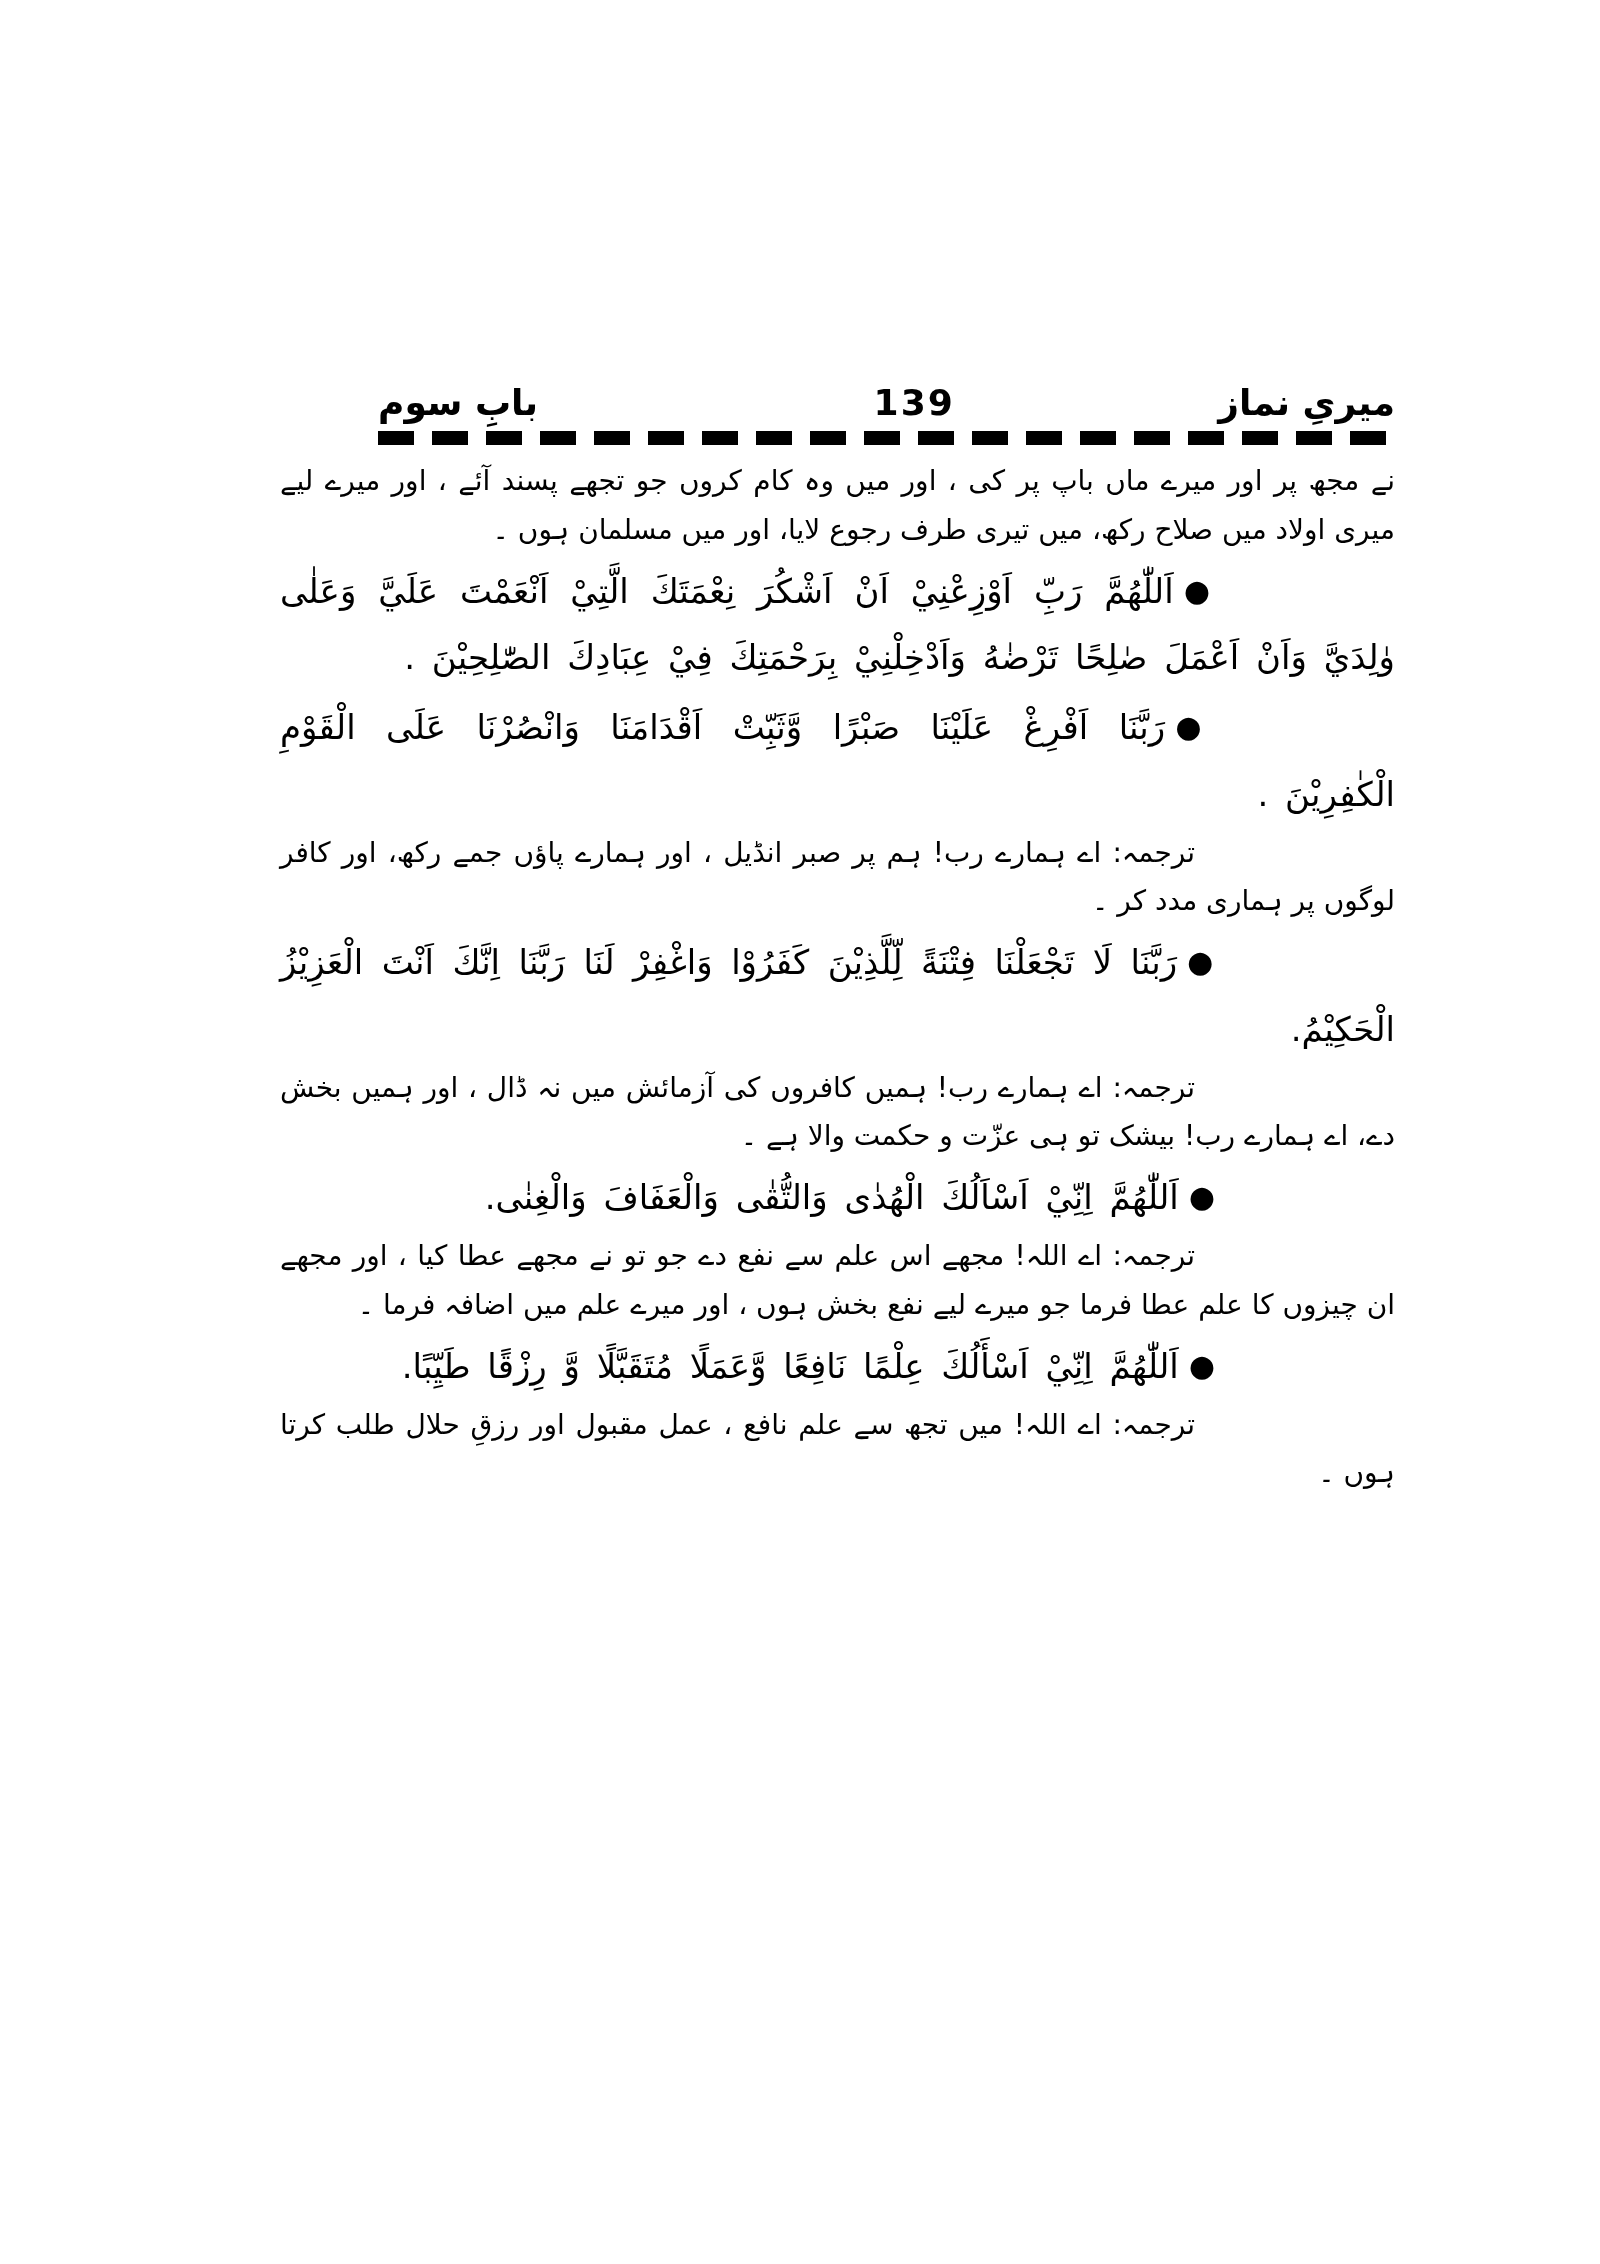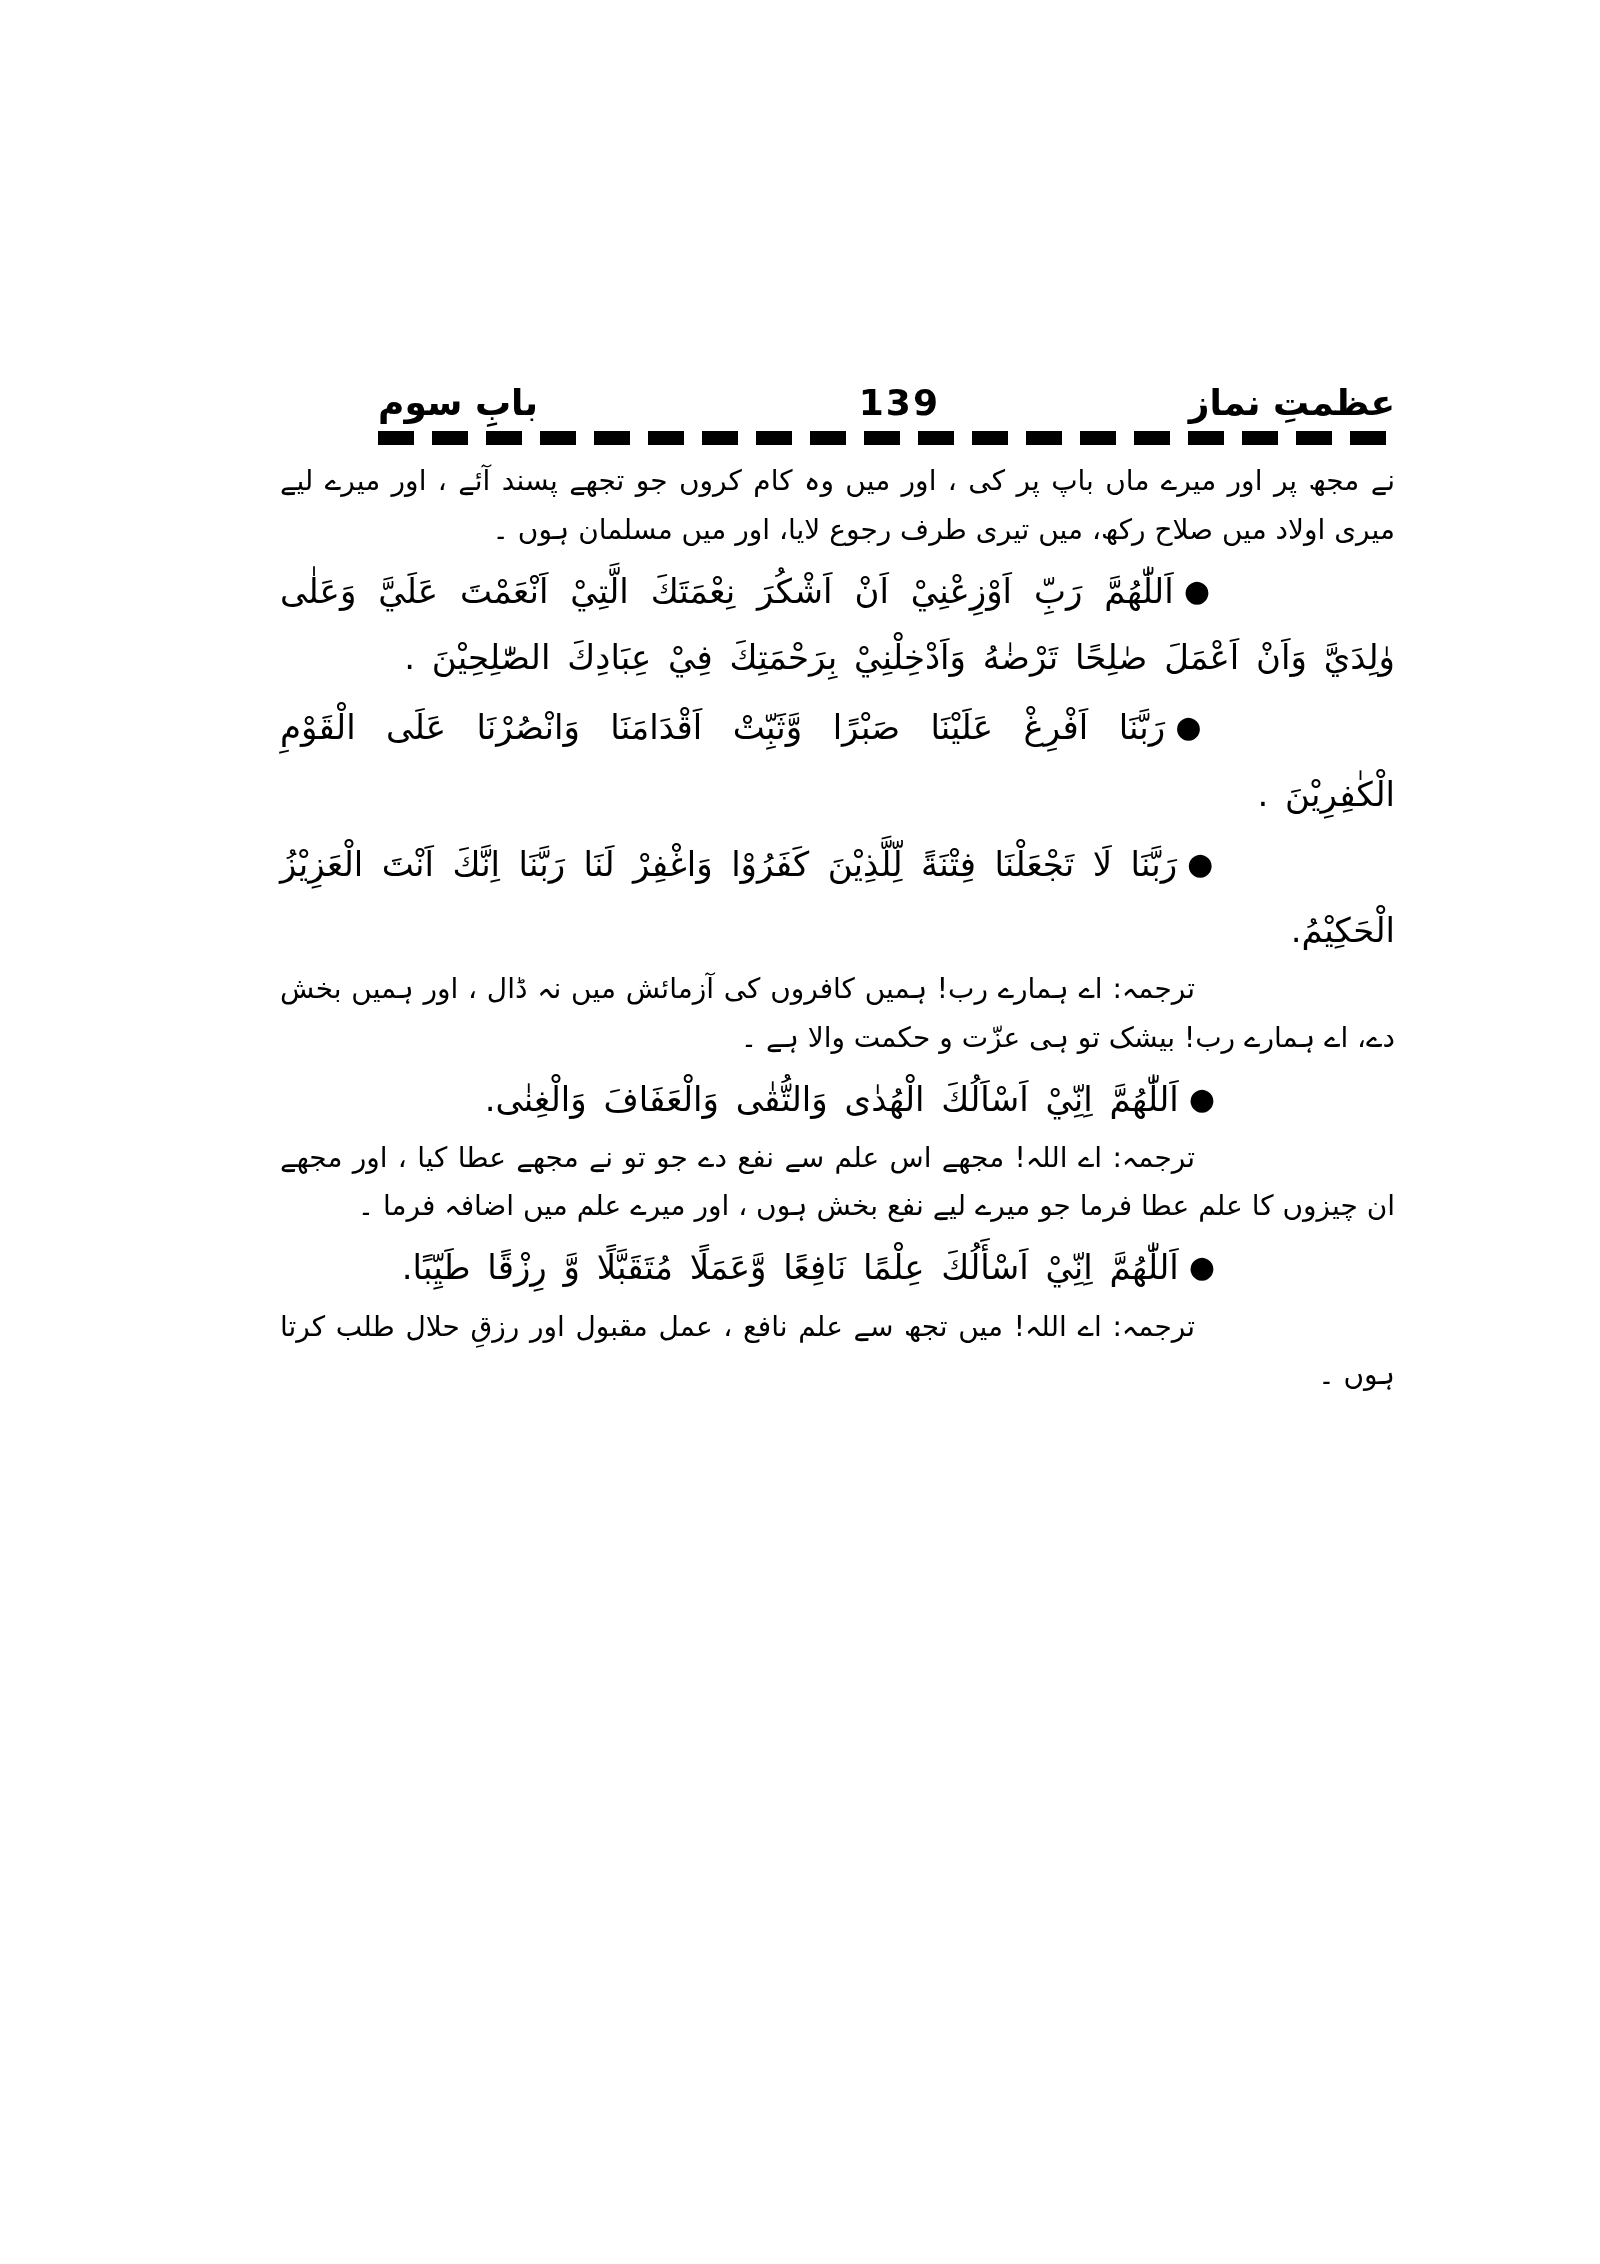--- a/index.html
+++ b/index.html
@@ -82,31 +82,32 @@
     padding-left: 10px; 
   }
 </style>
 </head>
 <body>
 
 <div class="page">
   <div class="content">
 
     <div class="header-row">
-      <span class="title">عظمتِ نماز</span>
+      <span class="title">میریِ نماز</span>
       <span class="pageno">139</span>
       <span class="chapter">بابِ سوم</span>
     </div>
 
     <div class="dashed-rule"></div>
 
     <div class="paras" id="paras">
         <div class="p-urdu">نے مجھ پر اور میرے ماں باپ پر کی ، اور میں وہ کام کروں جو تجھے پسند آئے ، اور میرے لیے میری اولاد میں صلاح رکھ، میں تیری طرف رجوع لایا، اور میں مسلمان ہوں ۔</div>
         <div class="p-dua"><span class="bullet">●</span><span>اَللّٰهُمَّ رَبِّ اَوْزِعْنِيْ اَنْ اَشْكُرَ نِعْمَتَكَ الَّتِيْ اَنْعَمْتَ عَلَيَّ وَعَلٰى وٰلِدَيَّ وَاَنْ اَعْمَلَ صٰلِحًا تَرْضٰهُ وَاَدْخِلْنِيْ بِرَحْمَتِكَ فِيْ عِبَادِكَ الصّٰلِحِيْنَ .</span></div>
         <div class="p-dua"><span class="bullet">●</span><span>رَبَّنَا اَفْرِغْ عَلَيْنَا صَبْرًا وَّثَبِّتْ اَقْدَامَنَا وَانْصُرْنَا عَلَى الْقَوْمِ الْكٰفِرِيْنَ .</span></div>
+        <div class="p-tarjuma">ترجمہ: اے ہمارے رب! ہم پر صبر انڈیل ، اور ہمارے پاؤں جمے رکھ، اور کافر لوگوں پر ہماری مدد کر ۔</div>
         <div class="p-dua"><span class="bullet">●</span><span>رَبَّنَا لَا تَجْعَلْنَا فِتْنَةً لِّلَّذِيْنَ كَفَرُوْا وَاغْفِرْ لَنَا رَبَّنَا اِنَّكَ اَنْتَ الْعَزِيْزُ الْحَكِيْمُ.</span></div>
         <div class="p-tarjuma">ترجمہ: اے ہمارے رب! ہمیں کافروں کی آزمائش میں نہ ڈال ، اور ہمیں بخش دے، اے ہمارے رب! بیشک تو ہی عزّت و حکمت والا ہے ۔</div>
         <div class="p-dua"><span class="bullet">●</span><span>اَللّٰهُمَّ اِنِّيْ اَسْاَلُكَ الْهُدٰى وَالتُّقٰى وَالْعَفَافَ وَالْغِنٰى.</span></div>
         <div class="p-tarjuma">ترجمہ: اے اللہ! مجھے اس علم سے نفع دے جو تو نے مجھے عطا کیا ، اور مجھے ان چیزوں کا علم عطا فرما جو میرے لیے نفع بخش ہوں ، اور میرے علم میں اضافہ فرما ۔</div>
         <div class="p-dua"><span class="bullet">●</span><span>اَللّٰهُمَّ اِنِّيْ اَسْأَلُكَ عِلْمًا نَافِعًا وَّعَمَلًا مُتَقَبَّلًا وَّ رِزْقًا طَيِّبًا.</span></div>
         <div class="p-tarjuma">ترجمہ: اے اللہ! میں تجھ سے علم نافع ، عمل مقبول اور رزقِ حلال طلب کرتا ہوں ۔</div>
       </div>
 
   </div>
 </div>

